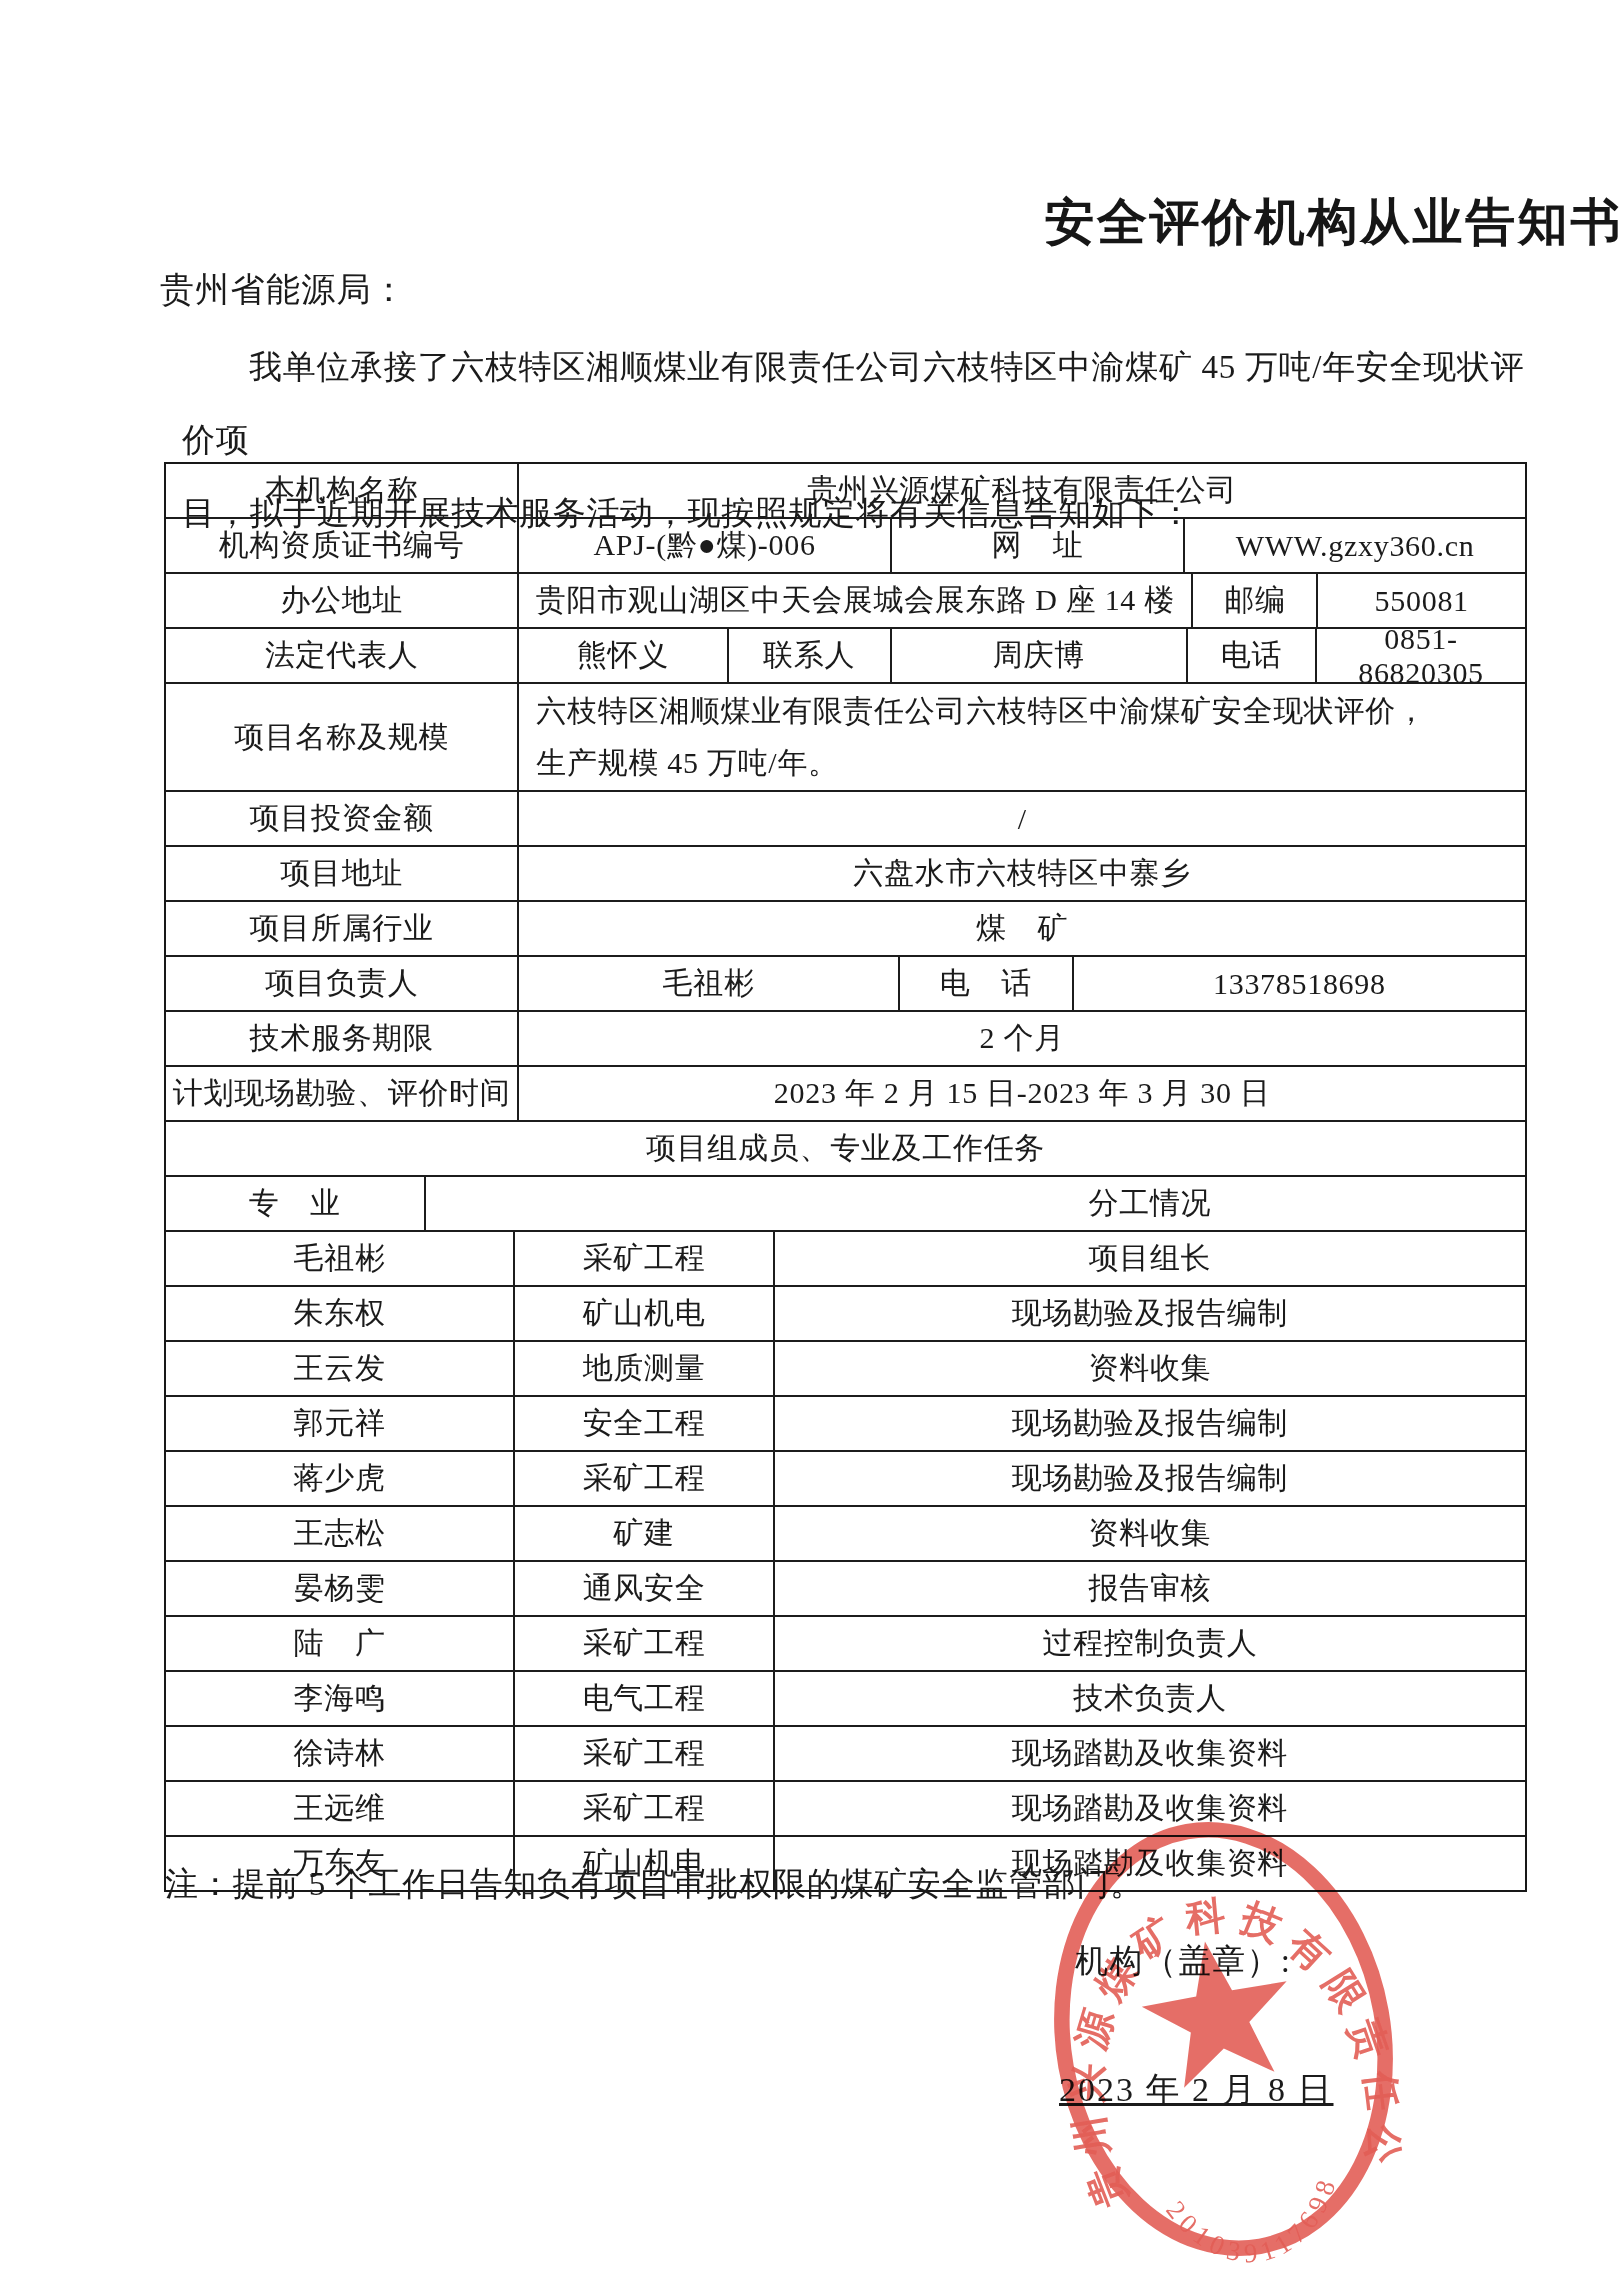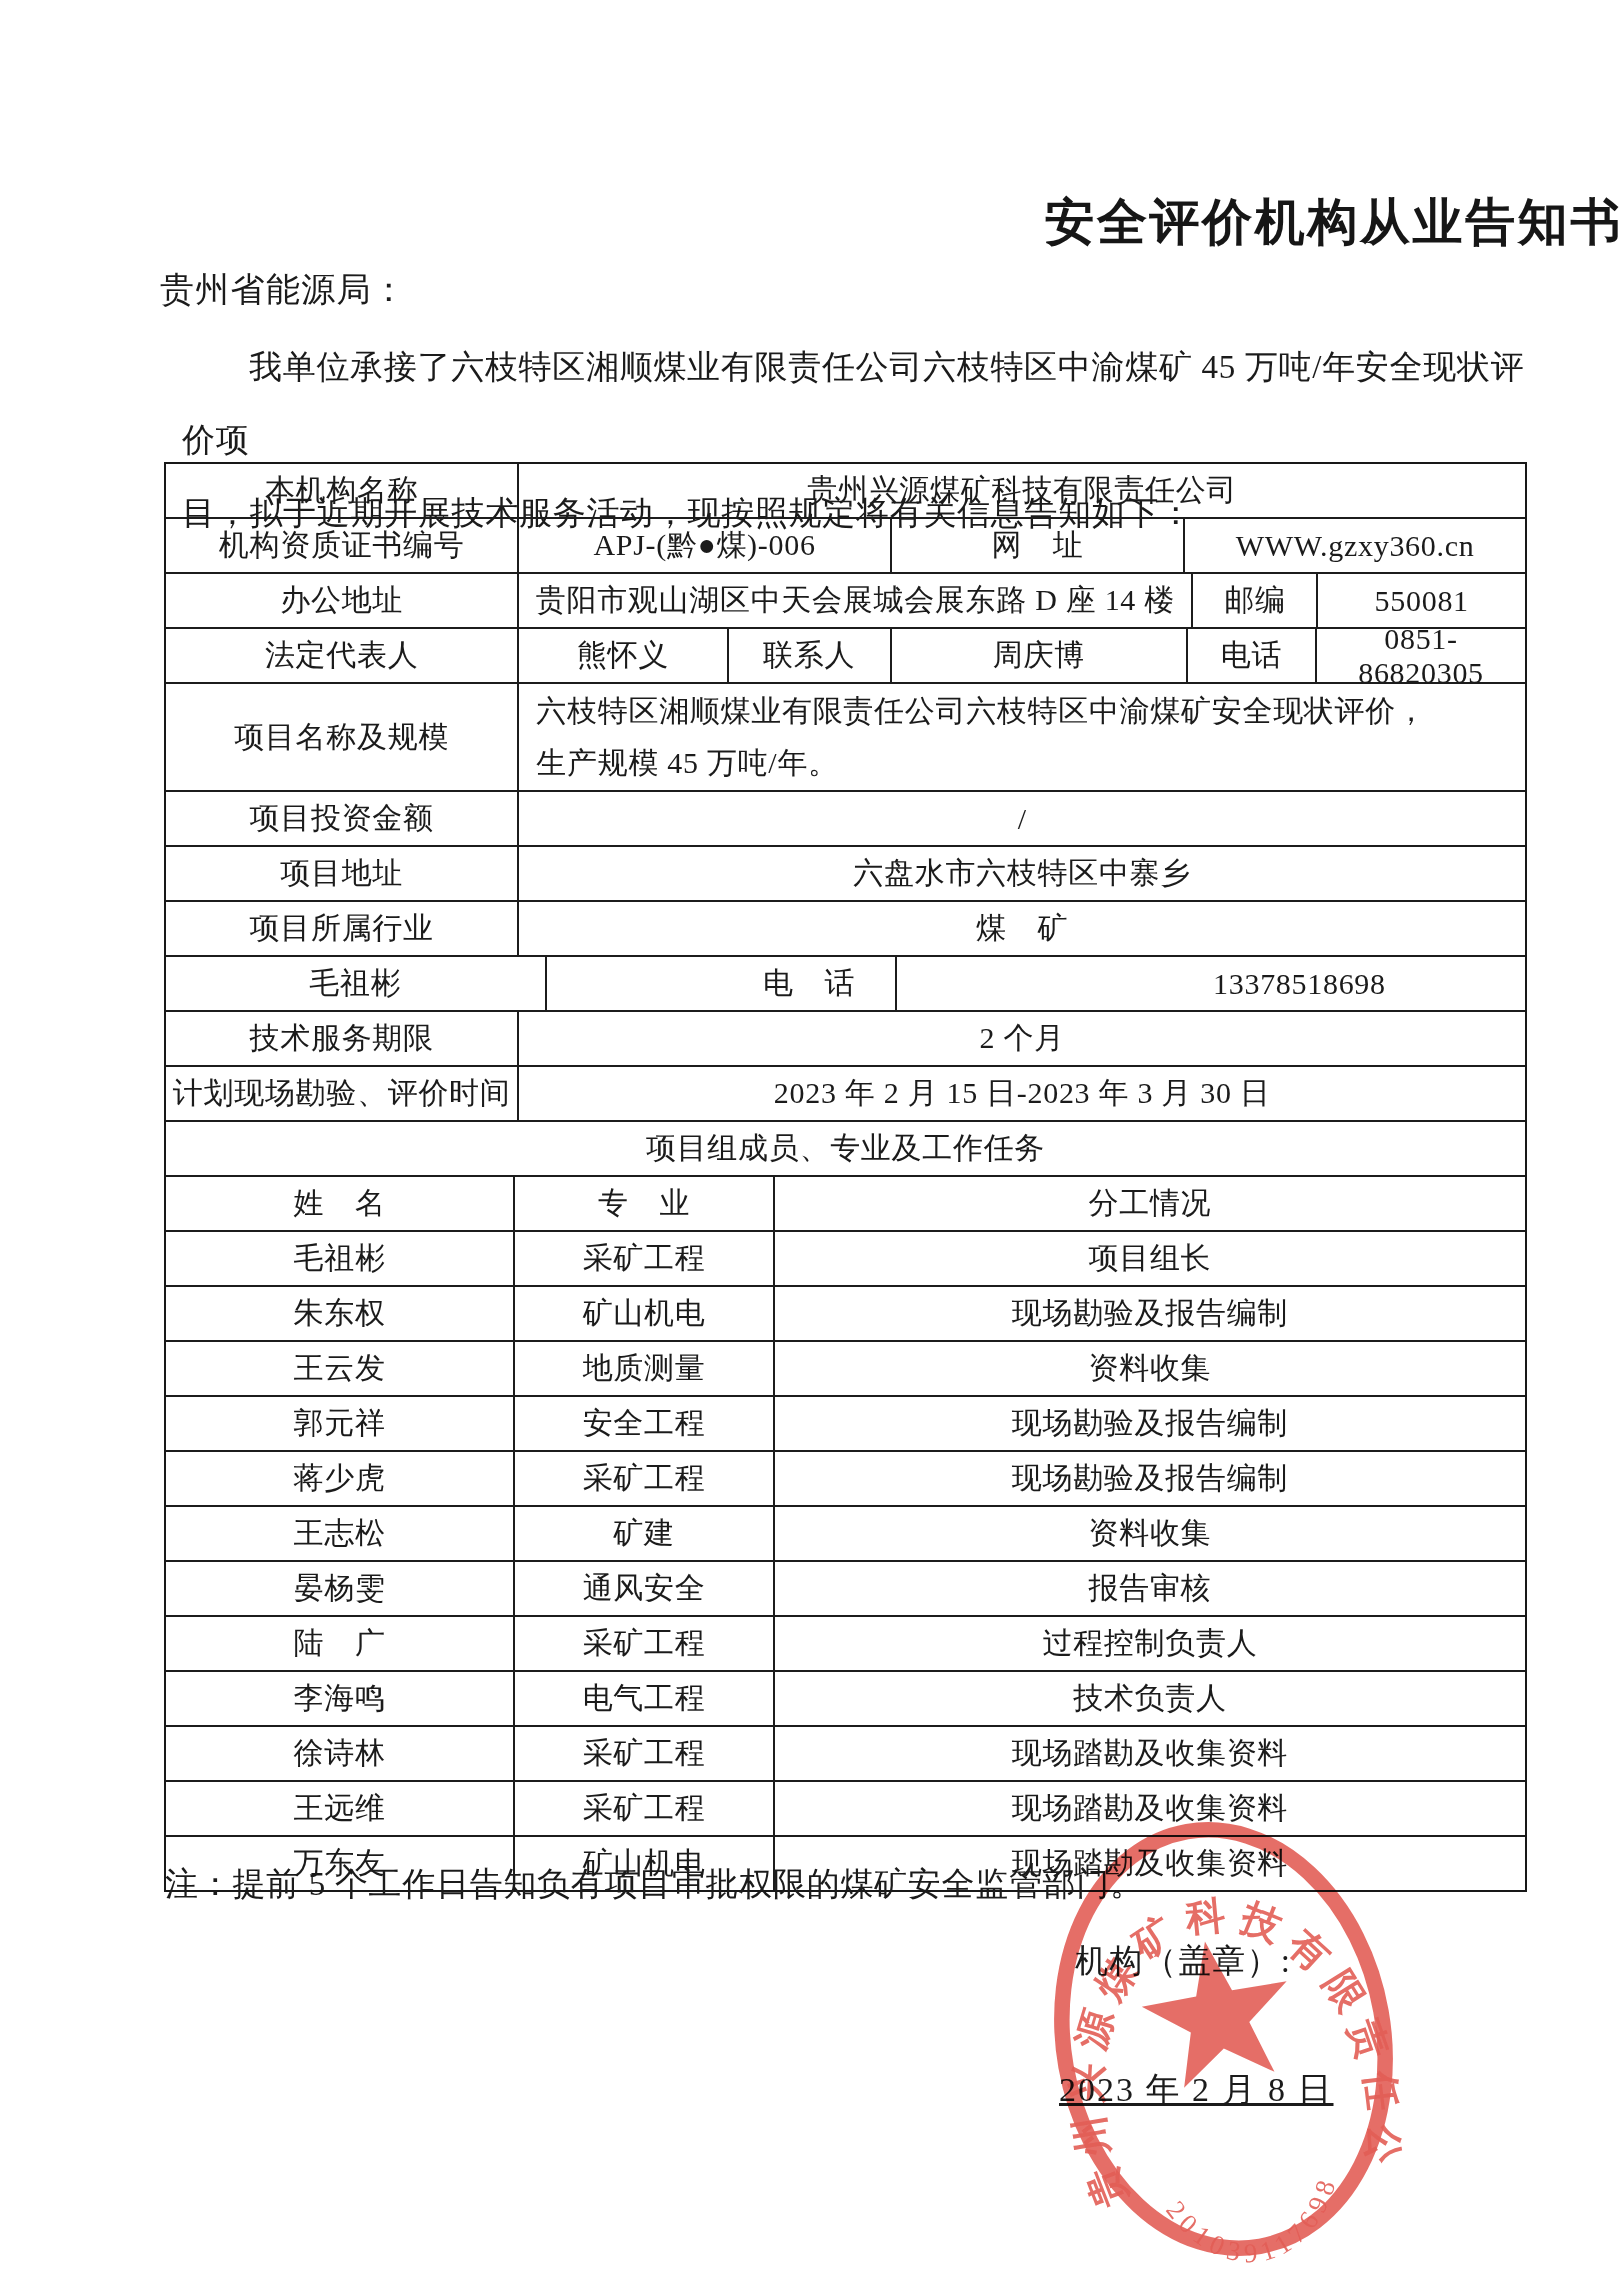--- a/index.html
+++ b/index.html
@@ -133,41 +133,41 @@
       <div class="tcell" style="width:26%">项目地址</div>
       <div class="tcell" style="width:74%">六盘水市六枝特区中寨乡</div>
     </div>
 
     <div class="trow h81">
       <div class="tcell" style="width:26%">项目所属行业</div>
       <div class="tcell" style="width:74%">煤　矿</div>
     </div>
 
     <div class="trow h81">
+      <div class="tcell" style="width:26%">项目负责人</div>
       <div class="tcell" style="width:28%">毛祖彬</div>
       <div class="tcell" style="width:12.8%">电　话</div>
       <div class="tcell" style="width:33.2%">13378518698</div>
     </div>
 
     <div class="trow h81">
       <div class="tcell" style="width:26%">技术服务期限</div>
       <div class="tcell" style="width:74%">2 个月</div>
     </div>
 
     <div class="trow h81">
       <div class="tcell" style="width:26%">计划现场勘验、评价时间</div>
       <div class="tcell" style="width:74%">2023 年 2 月 15 日-2023 年 3 月 30 日</div>
     </div>
 
     <div class="trow h81">
       <div class="tcell" style="width:100%">项目组成员、专业及工作任务</div>
     </div>
 
     <div class="trow h81">
-      <div class="tcell" style="width:25.7%">姓　名</div>
       <div class="tcell" style="width:19.1%">专　业</div>
       <div class="tcell" style="width:55.2%">分工情况</div>
     </div>
 
     <div class="team-rows">
 
         <div class="trow">
           <div class="tcell" style="width:25.7%">毛祖彬</div>
           <div class="tcell" style="width:19.1%">采矿工程</div>
           <div class="tcell" style="width:55.2%">项目组长</div>

